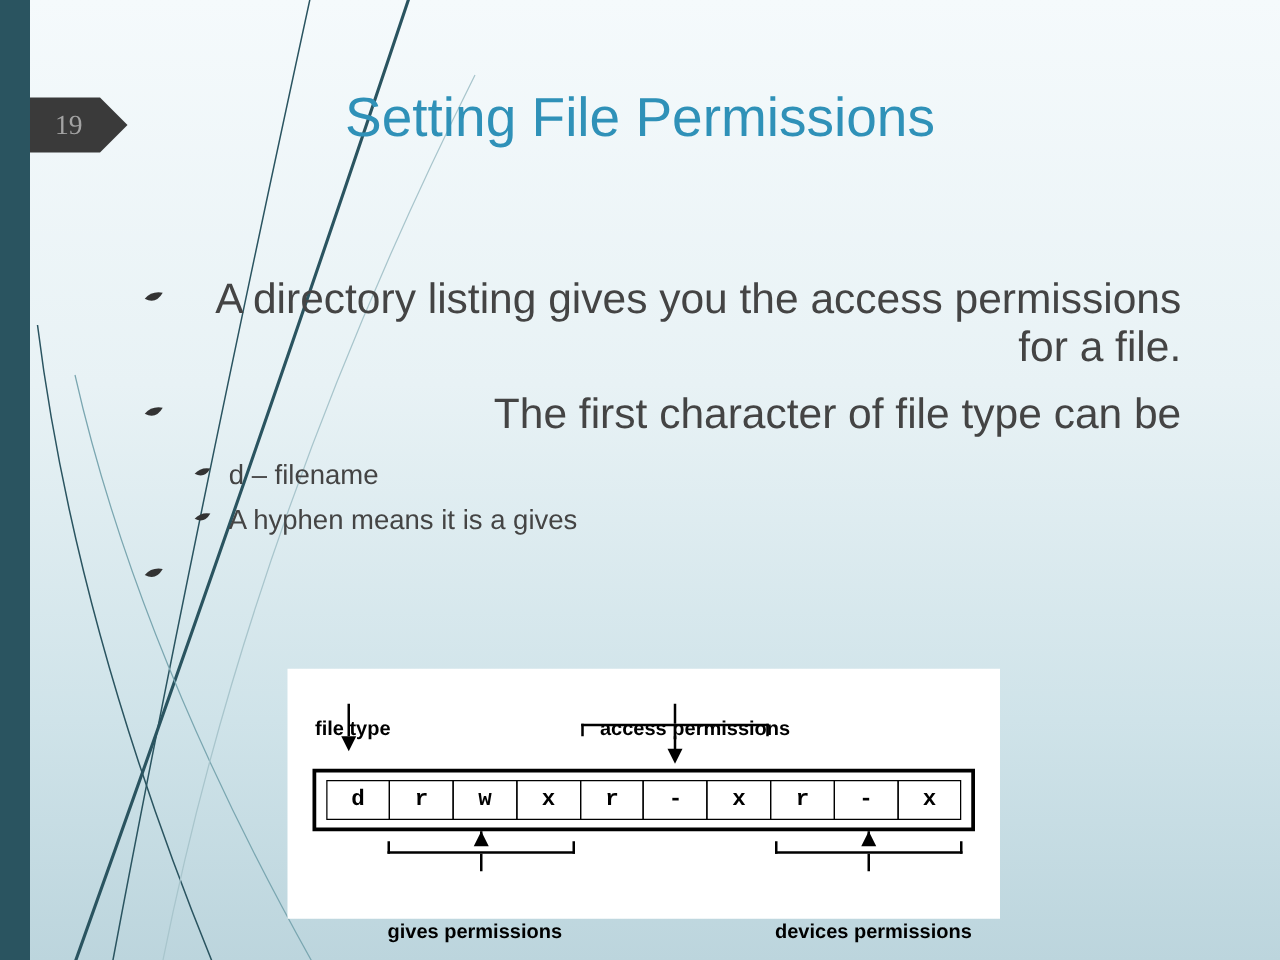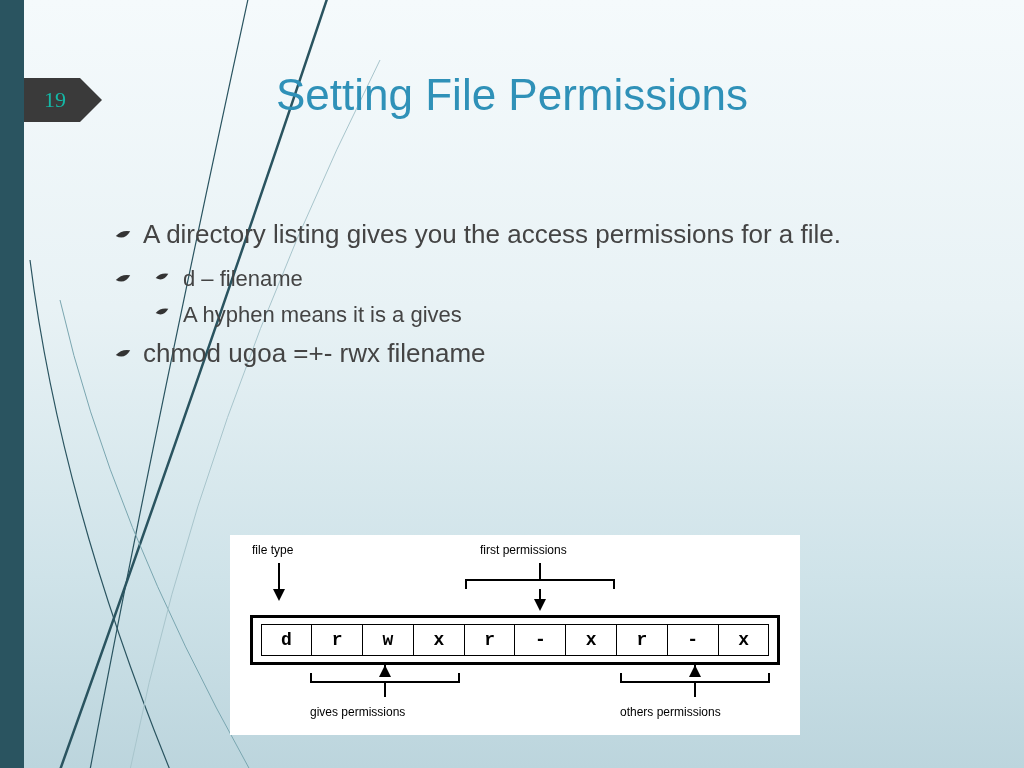--- a/index.html
+++ b/index.html
@@ -16,21 +16,21 @@
     left: 0; top: 0;
     width: 24px; height: 768px;
     background: #2a5460;
   }
   
   .page-tag {
     position: absolute;
     left: 24px; top: 78px;
     height: 44px;
     background: #3a3a3a;
-    color: #14b8a6;
+    color: #a3a3a3;
     font-family: Georgia, serif;
     font-size: 22px;
     display: flex;
     align-items: center;
     padding: 0 14px 0 20px;
   }
   .page-tag::after {
     content: "";
     position: absolute;
     right: -22px; top: 0;
@@ -56,25 +56,26 @@
     font-weight: 400;
   }
   
   .content {
     position: absolute;
     left: 115px; top: 220px;
     width: 830px;
     color: #444;
   }
   .bullet-l1 {
-    font-size: 26px;
+    font-size: 34px;
     line-height: 1.15;
     margin-bottom: 14px;
     position: relative;
     padding-left: 28px;
+    text-align: right;
   }
   .bullet-l2 {
     font-size: 22px;
     line-height: 1.35;
     margin-bottom: 6px;
     position: relative;
     padding-left: 28px;
     margin-left: 40px;
   }
   .leaf {
@@ -107,23 +108,24 @@
     align-items: center;
     justify-content: center;
     font-family: "Courier New", monospace;
     font-size: 18px;
     font-weight: bold;
     margin: 0 -0.5px;
   }
   .dlabel {
     position: absolute;
     font-family: Arial, sans-serif;
-    font-weight: normal;
-    font-size: 12px;
+    font-weight: bold;
+    font-size: 16px;
     color: #000;
+    margin-top: 32px;
   }
   .arrow-down, .arrow-up {
     position: absolute;
     width: 0; height: 0;
     border-left: 6px solid transparent;
     border-right: 6px solid transparent;
   }
   .arrow-down { border-top: 12px solid #000; }
   .arrow-up { border-bottom: 12px solid #000; }
   .arrow-stem {
@@ -163,45 +165,45 @@
     <div class="bullet-l1">
       <svg class="leaf" viewBox="0 0 20 16">
           <path d="M1 8 Q 8 0 19 2 Q 12 14 1 8 Z" fill="#333"></path>
         </svg>
       <span>A directory listing gives you the access permissions for a file.</span>
     </div>
     <div class="bullet-l1">
       <svg class="leaf" viewBox="0 0 20 16">
           <path d="M1 8 Q 8 0 19 2 Q 12 14 1 8 Z" fill="#333"></path>
         </svg>
+      <span>The first character of file type can be</span>
     </div>
     <div class="bullet-l2">
       <svg class="leaf" viewBox="0 0 20 16">
           <path d="M1 8 Q 8 0 19 2 Q 12 14 1 8 Z" fill="#333"></path>
         </svg>
       <span>d – filename</span>
     </div>
     <div class="bullet-l2">
       <svg class="leaf" viewBox="0 0 20 16">
           <path d="M1 8 Q 8 0 19 2 Q 12 14 1 8 Z" fill="#333"></path>
         </svg>
       <span>A hyphen means it is a gives</span>
     </div>
     <div class="bullet-l1" style="margin-top:10px">
       <svg class="leaf" viewBox="0 0 20 16">
           <path d="M1 8 Q 8 0 19 2 Q 12 14 1 8 Z" fill="#333"></path>
         </svg>
-      <span>chmod ugoa =+- rwx filename</span>
     </div>
   </div>
 
   <div class="diagram">
 
     <div class="dlabel" style="left:22px; top:8px">file type</div>
-    <div class="dlabel" style="left:250px; top:8px">first permissions</div>
+    <div class="dlabel" style="left:250px; top:8px">access permissions</div>
 
     <div class="arrow-stem" style="left:48px; top:28px; height:26px"></div>
     <div class="arrow-down" style="left:43px; top:54px"></div>
 
     <div class="bracket-top" style="left:235px; top:44px; width:150px"></div>
     <div class="arrow-stem" style="left:309px; top:28px; height:16px"></div>
     <div class="arrow-stem" style="left:309px; top:54px; height:12px"></div>
     <div class="arrow-down" style="left:304px; top:64px"></div>
 
     <div class="perm-box">
@@ -220,15 +222,15 @@
     <div class="bracket-bot" style="left:80px; top:138px; width:150px"></div>
     <div class="arrow-stem" style="left:154px; top:148px; height:14px"></div>
     <div class="arrow-up" style="left:149px; top:130px"></div>
     <div class="arrow-stem" style="left:154px; top:130px; height:8px"></div>
     <div class="dlabel" style="left:80px; top:170px">gives permissions</div>
 
     <div class="bracket-bot" style="left:390px; top:138px; width:150px"></div>
     <div class="arrow-stem" style="left:464px; top:148px; height:14px"></div>
     <div class="arrow-up" style="left:459px; top:130px"></div>
     <div class="arrow-stem" style="left:464px; top:130px; height:8px"></div>
-    <div class="dlabel" style="left:390px; top:170px">others permissions</div>
+    <div class="dlabel" style="left:390px; top:170px">devices permissions</div>
   </div>
 </div>
 
 </body></html>

